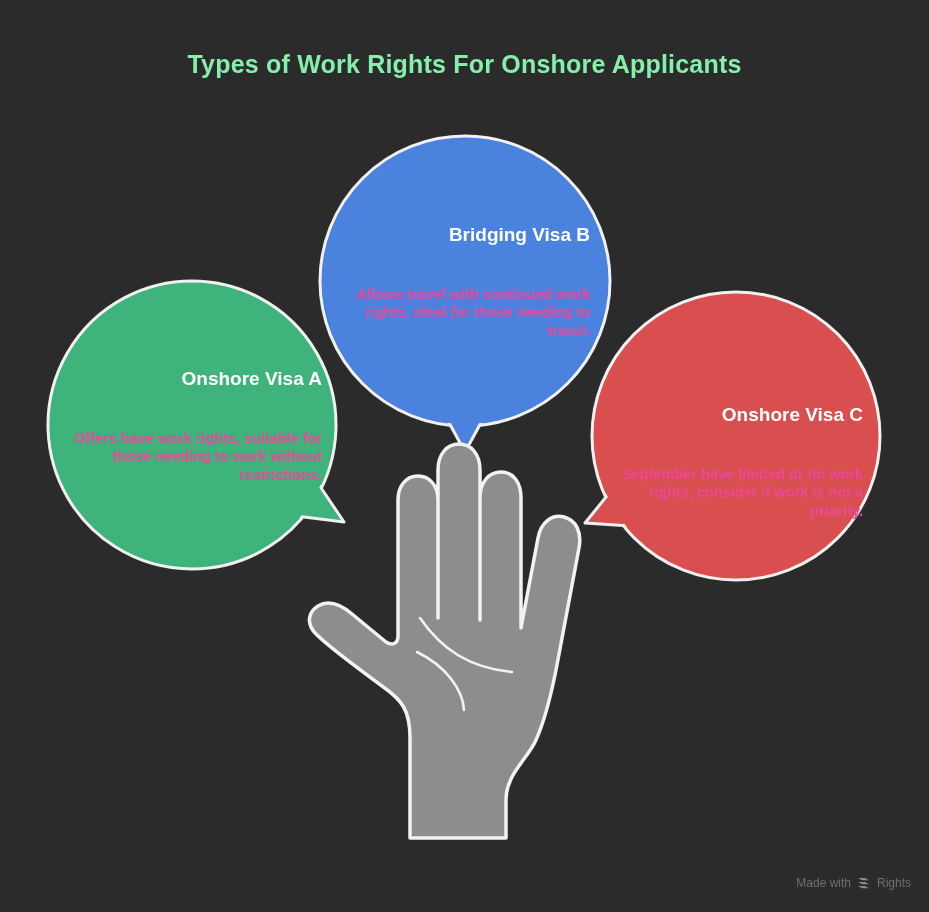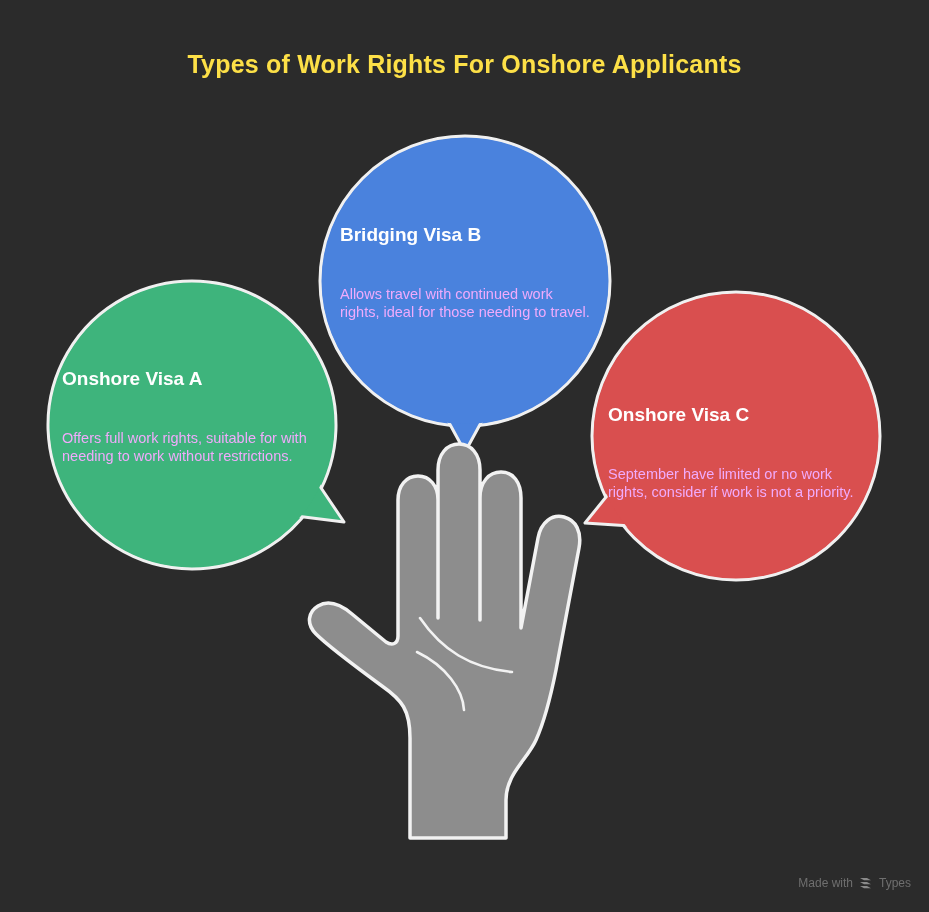--- a/index.html
+++ b/index.html
@@ -23,54 +23,54 @@
     background: #2b2b2b;
   }
 
   
   .page-title {
     position: absolute;
     left: 0;
     top: 50px;
     width: 929px;
     text-align: center;
-    color: #fde047;
+    color: #86efac;
     font-size: 25px;
     font-weight: bold;
     letter-spacing: 0.2px;
     font-family: "Liberation Sans", sans-serif;
   }
 
   
   .bubble-layer {
     position: absolute;
     left: 0;
     top: 0;
     width: 929px;
     height: 912px;
   }
 
   .bubble-text {
     position: absolute;
-    text-align: left;
+    text-align: right;
     color: #ffffff;
     pointer-events: none;
   }
   .bubble-heading {
     font-size: 19px;
     font-weight: bold;
     line-height: 1.2;
     margin-bottom: 10px;
     color: #ffffff;
   }
   .bubble-body {
     font-size: 14.5px;
     line-height: 1.28;
-    color: #f0abfc;
-    font-weight: normal;
+    color: #ec4899;
+    font-weight: bold;
     margin-top: 38px;
   }
 
   #bubble-a-text { left: 62px;  top: 368px; width: 260px; }
   #bubble-b-text { left: 340px; top: 224px; width: 250px; }
   #bubble-c-text { left: 608px; top: 404px; width: 255px; }
 
   
   .hand-layer {
     position: absolute;
@@ -126,21 +126,21 @@
     <circle cx="736" cy="436" r="144" fill="#d94f4f" stroke="#f0f0f0" stroke-width="3"></circle>
     <path d="M 619 481
              L 585 523
              L 631 526
              Z" fill="#d94f4f" stroke="#f0f0f0" stroke-width="3" stroke-linejoin="round"></path>
     <circle cx="736" cy="436" r="142" fill="#d94f4f"></circle>
   </svg>
 
   <div class="bubble-text" id="bubble-a-text">
     <div class="bubble-heading">Onshore Visa A</div>
-    <div class="bubble-body">Offers full work rights, suitable for with needing to work without restrictions.</div>
+    <div class="bubble-body">Offers have work rights, suitable for those needing to work without restrictions.</div>
   </div>
 
   <div class="bubble-text" id="bubble-b-text">
     <div class="bubble-heading">Bridging Visa B</div>
     <div class="bubble-body">Allows travel with continued work rights, ideal for those needing to travel.</div>
   </div>
 
   <div class="bubble-text" id="bubble-c-text">
     <div class="bubble-heading">Onshore Visa C</div>
     <div class="bubble-body">September have limited or no work rights, consider if work is not a priority.</div>
@@ -183,16 +183,16 @@
 
   <div class="footer">
     <span>Made with</span>
     <span class="footer-logo">
       <svg width="14" height="14" viewBox="0 0 14 14" aria-hidden="true">
         <path d="M1 2 L8 2 L12 4.3 L5 4.3 Z" fill="#8a8a8a"></path>
         <path d="M1 6 L8 6 L12 8.3 L5 8.3 Z" fill="#8a8a8a"></path>
         <path d="M1 10 L8 10 L12 12.3 L5 12.3 Z" fill="#8a8a8a"></path>
       </svg>
     </span>
-    <span>Types</span>
+    <span>Rights</span>
   </div>
 
 </div>
 
 </body></html>

